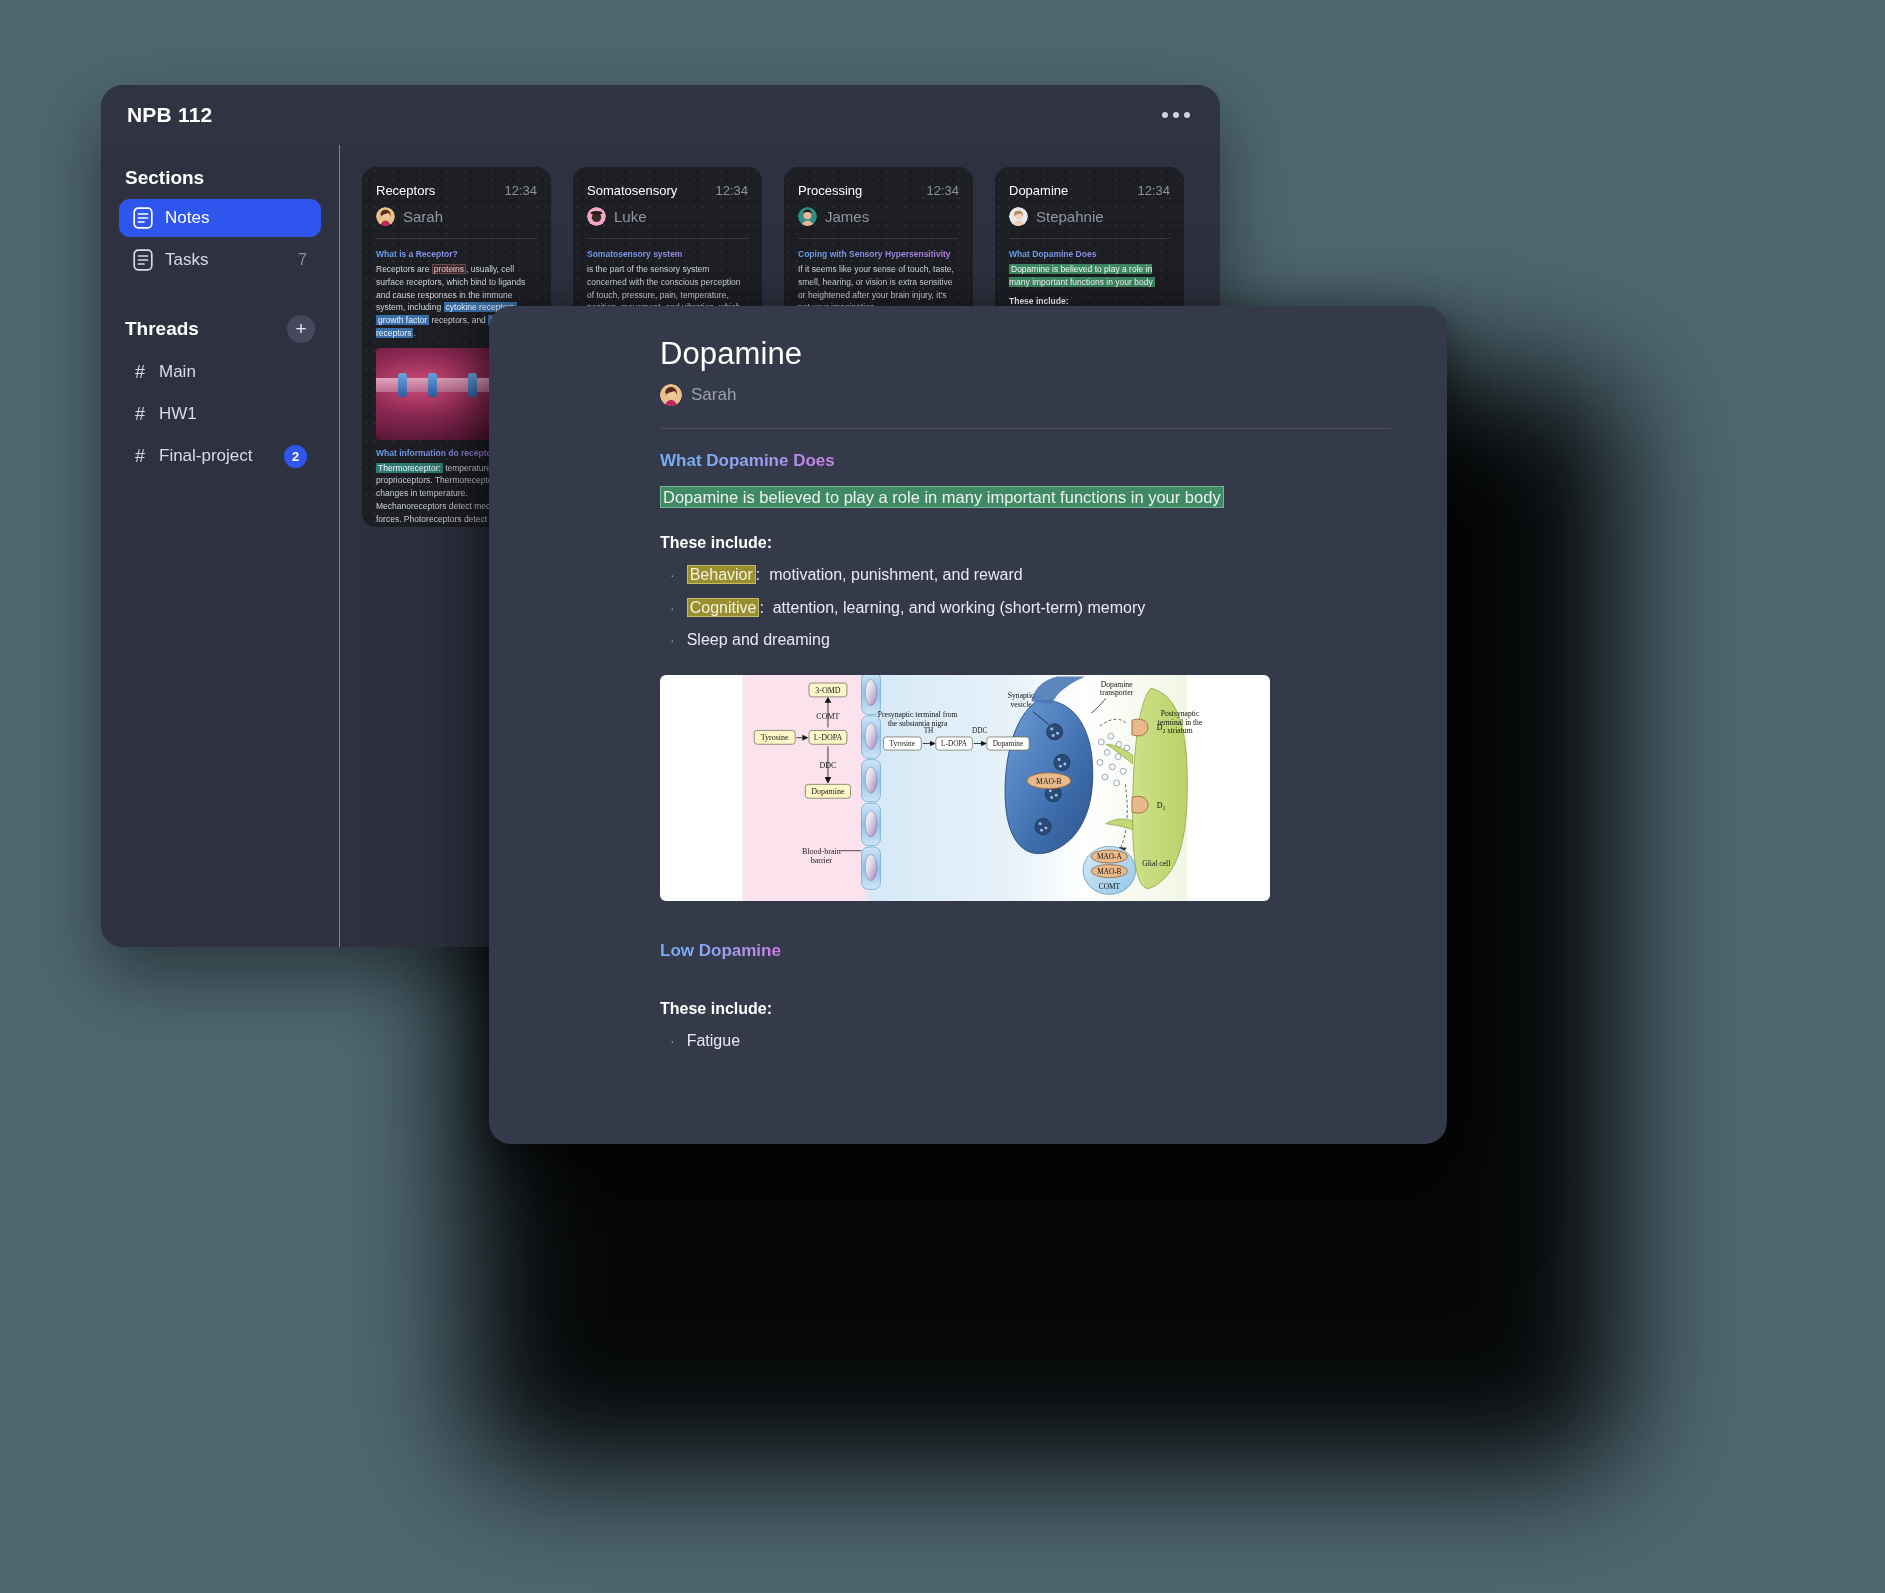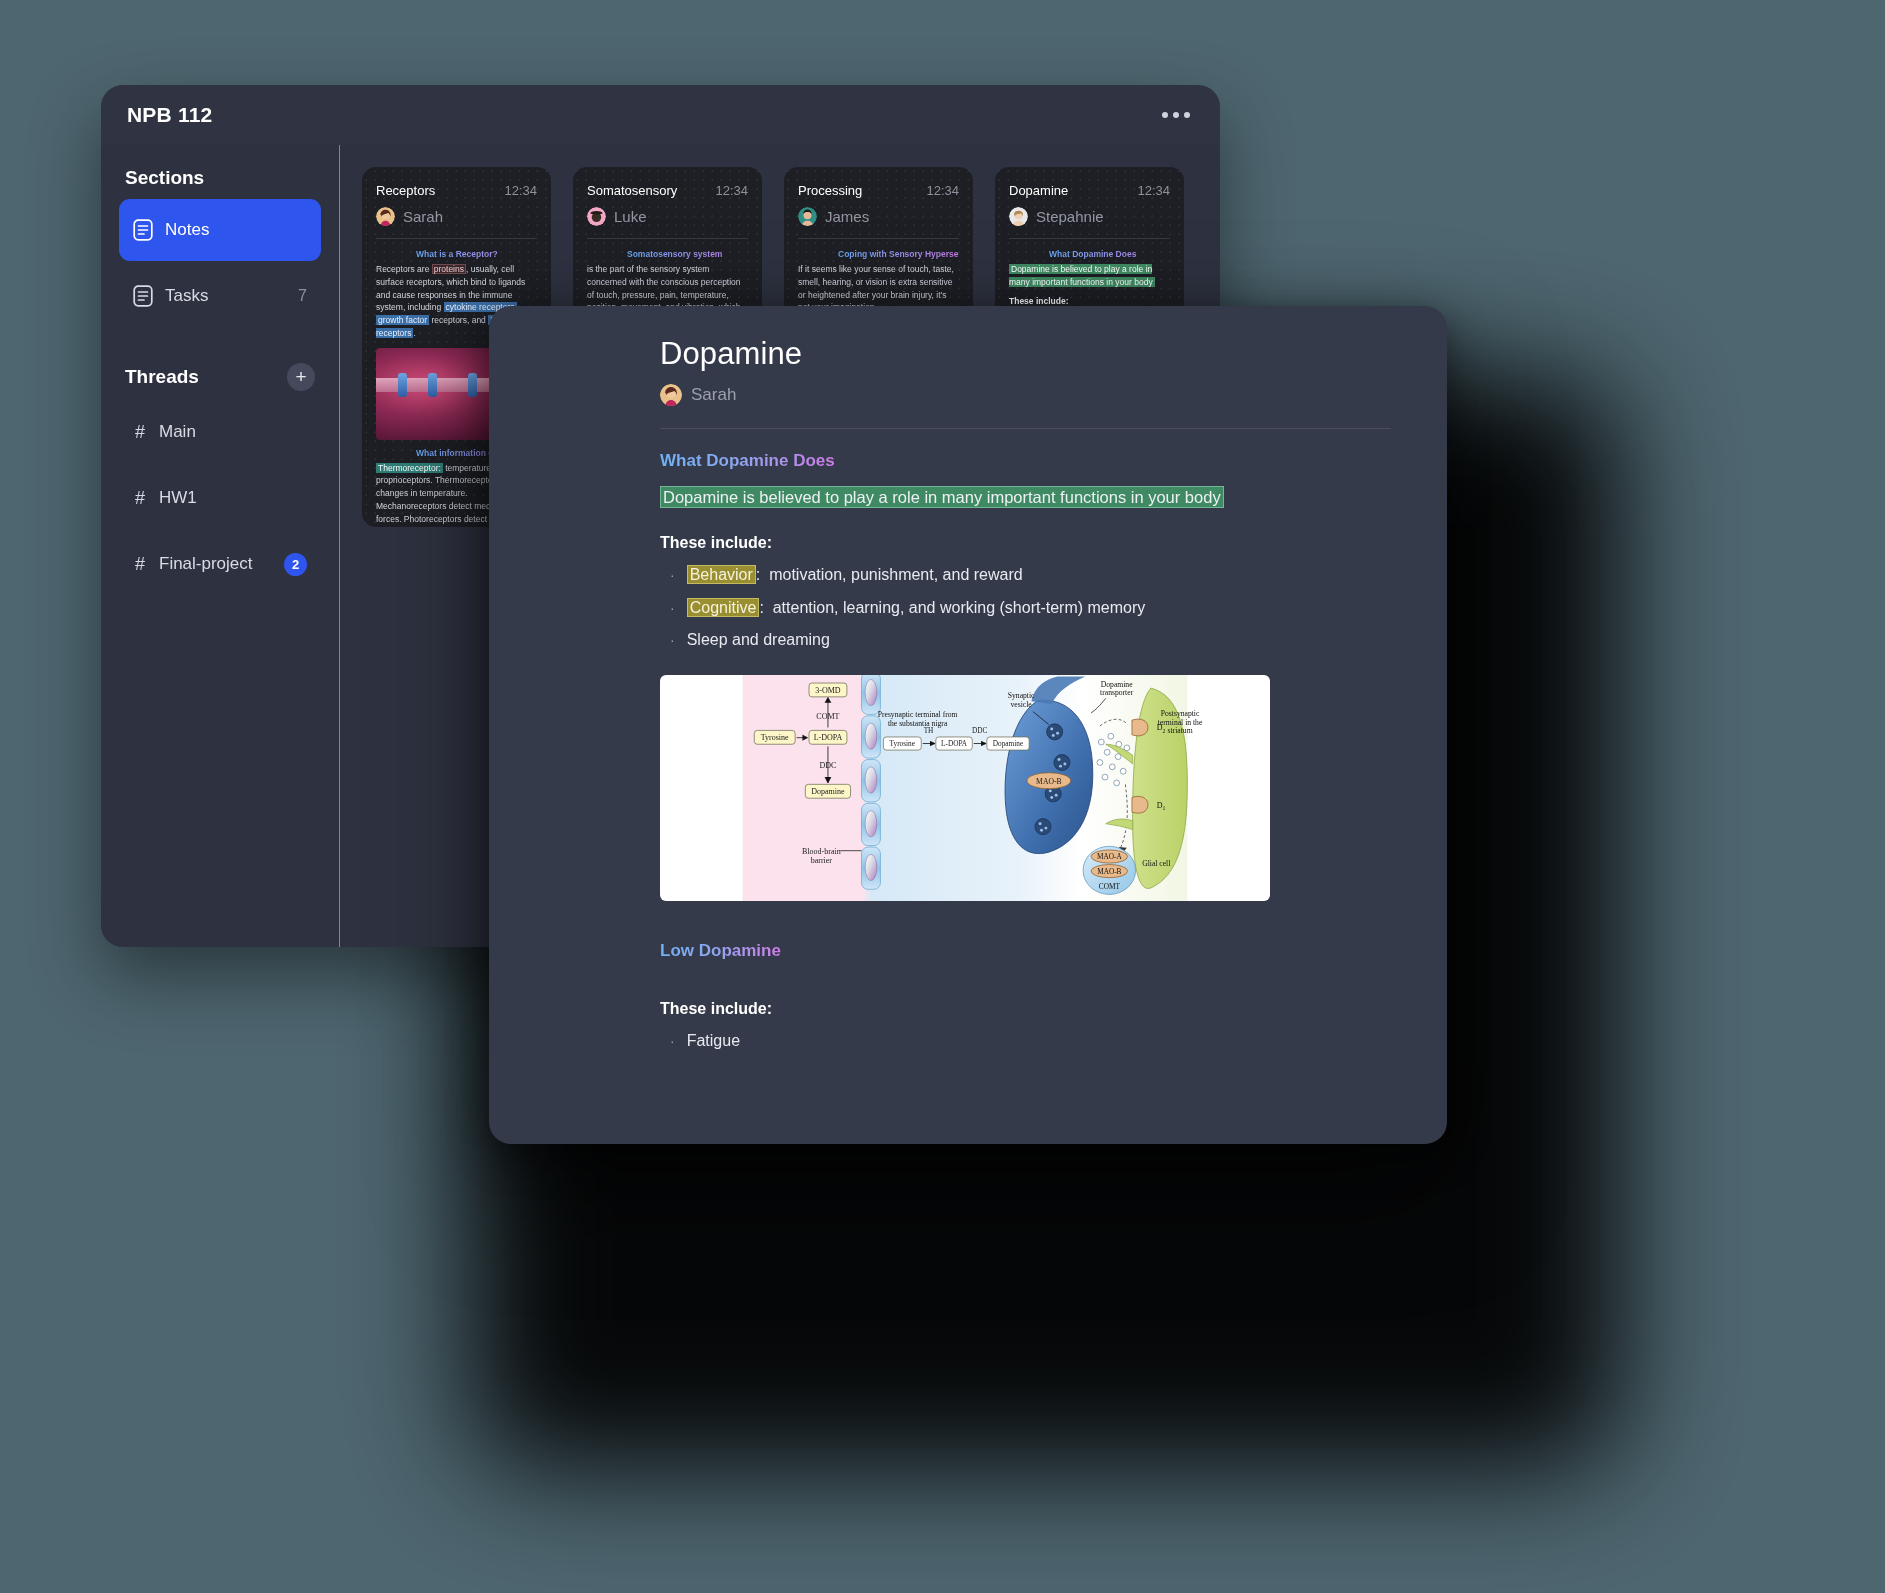--- a/index.html
+++ b/index.html
@@ -59,21 +59,21 @@
   .side-head.threads { margin-top: 28px; }
   .plus-btn {
     width: 28px; height: 28px; border-radius: 50%;
     background: #444a5c; color: #e6e8ee;
     display: flex; align-items: center; justify-content: center;
     font-size: 19px; font-weight: 400; cursor: pointer; line-height: 1;
     padding-bottom: 2px;
   }
   .side-item {
     display: flex; align-items: center; gap: 12px;
-    height: 62px; padding: 0 14px; border-radius: 11px;
+    height: 38px; padding: 0 14px; border-radius: 11px;
     color: #d8dbe4; font-size: 17px; cursor: pointer;
     margin-bottom: 4px;
   }
   .side-item.active { background: #2f55ef; color: #fff; font-weight: 500; }
   .side-item .lbl { flex: 1; }
   .side-item .count { color: #8b90a0; font-size: 16px; }
   .side-item.active .count { color: #ffffff; opacity:.55; }
   .hash { color: #d8dbe4; font-size: 18px; font-weight: 500; width: 14px; text-align:center; }
   .note-ic { width: 20px; height: 22px; flex: 0 0 20px; }
   .badge {
@@ -106,21 +106,21 @@
   .nc-author { display: flex; align-items: center; gap: 8px; margin-top: 9px; }
   .nc-author .nm { color: #9397a3; font-size: 15px; }
   .nc-rule { height: 1px; background: #ffffff1f; margin: 12px 0 10px 0; }
   .nc-h { font-size: 8.5px; font-weight: 700; margin-bottom: 4px; white-space: nowrap; }
   .nc-p { color: #d3d6de; font-size: 8.5px; line-height: 1.5; }
   .nc-p .hl-red { background: #a8545433; box-shadow: inset 0 0 0 1px #c97b7b66; color: #f0c8c8; padding: 0 2px; }
   .nc-p .hl-blue { background: #3b6fa8; color: #eaf2ff; padding: 0 2px; }
   .nc-p .hl-green { background: #3f8a63; color: #fff; padding: 0 2px; }
   .nc-p .hl-yellow { background: #9a8b2a; color: #fff; padding: 0 2px; }
   .nc-p .hl-teal { background: #2f7d77; color: #fff; padding: 0 2px; }
-  .grad-h { background: linear-gradient(90deg,#67a8f5,#c77ce6); -webkit-background-clip: text; background-clip: text; color: transparent; margin-left: 40px; }
+  .grad-h { background: linear-gradient(90deg,#67a8f5,#c77ce6); -webkit-background-clip: text; background-clip: text; color: transparent; }
 
   .avatar { width: 19px; height: 19px; border-radius: 50%; flex: 0 0 19px; overflow: hidden; }
   .avatar svg { display: block; width: 100%; height: 100%; }
 
   .cell-img {
     margin-top: 8px; width: 100%; height: 92px; border-radius: 4px;
     background:
       radial-gradient(ellipse at 30% 40%, #d94f7d 0%, #8e2a55 40%, #5a1838 75%),
       linear-gradient(180deg,#7d2347,#3d1026);
     position: relative; overflow: hidden;

